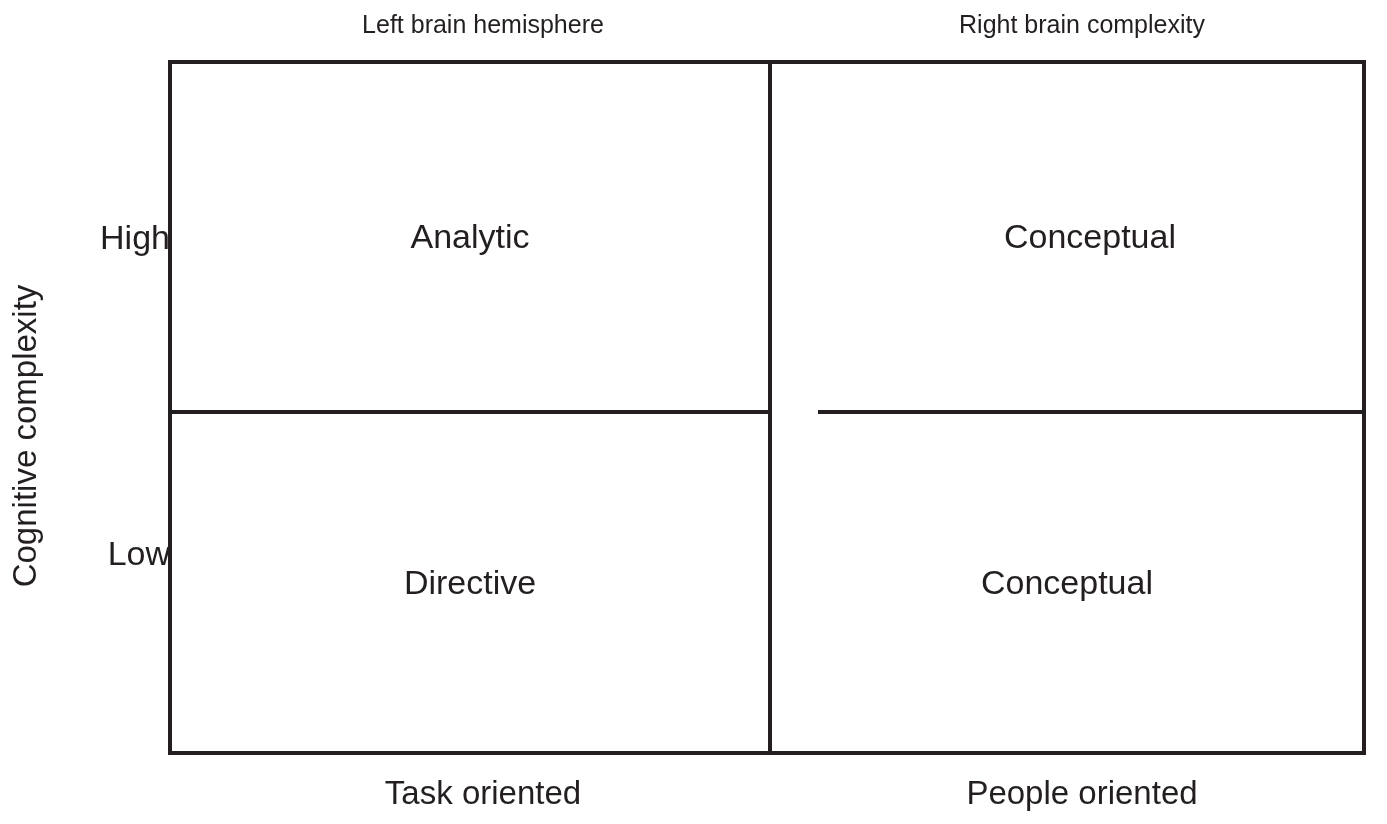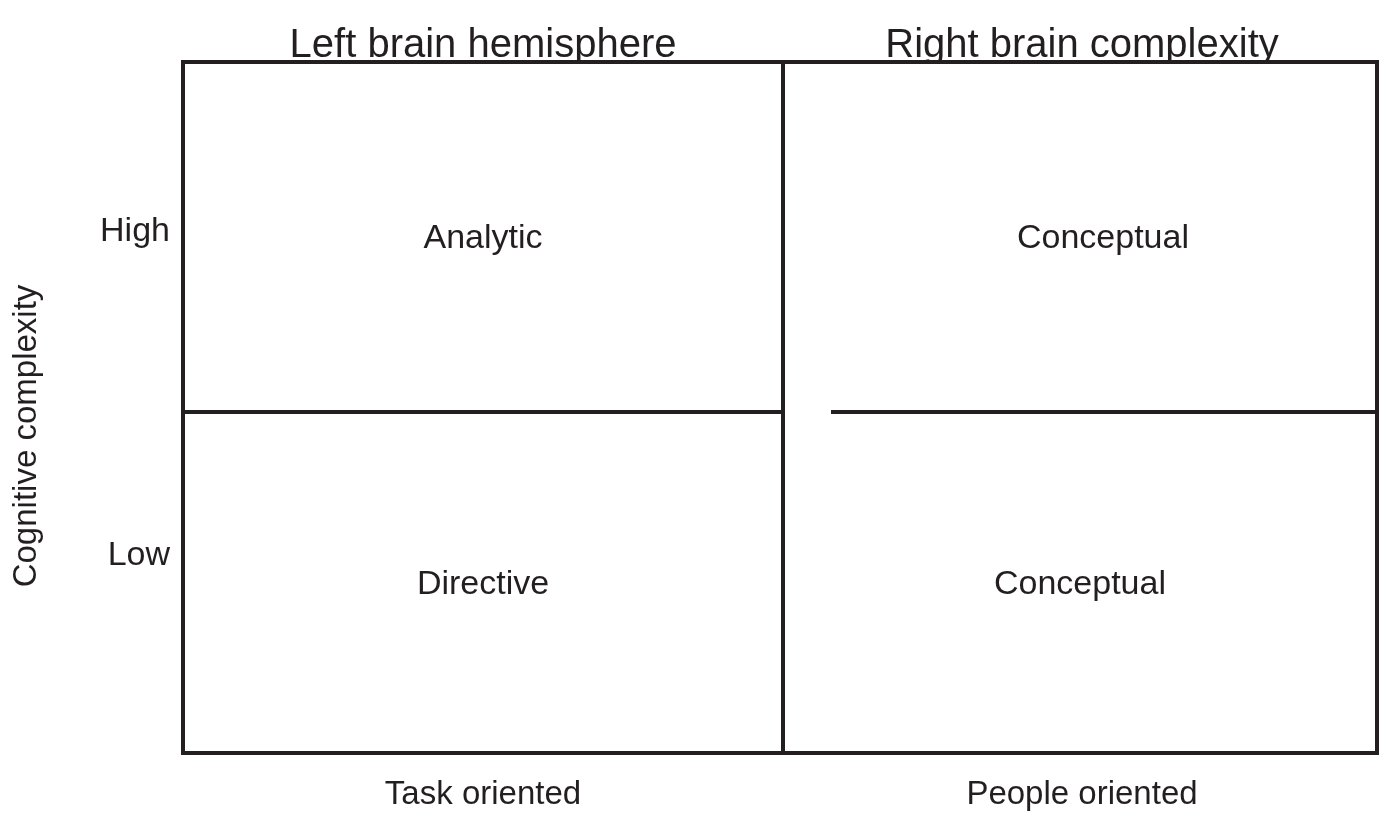--- a/index.html
+++ b/index.html
@@ -18,35 +18,35 @@
 
   .canvas {
     position: relative;
     width: 1387px;
     height: 824px;
   }
 
   
   .col-header {
     position: absolute;
-    top: 23px;
+    top: 4px;
     height: 44px;
     line-height: 40px;
-    font-size: 40px;
+    font-size: 25px;
     text-align: center;
     white-space: nowrap;
     color: #231f20;
   }
   .col-header-left  { left: 183px; width: 600px; }
   .col-header-right { left: 783px; width: 598px; }
 
   
   .matrix {
     position: absolute;
-    left: 181px;
+    left: 168px;
     top: 60px;
     width: 1198px;
     height: 695px;
     box-sizing: border-box;
     border: 4px solid #231f20;
     display: grid;
     grid-template-columns: 600px 1fr;
     grid-template-rows: 350px 1fr;
   }
   .cell {
@@ -75,21 +75,21 @@
   .row-label {
     position: absolute;
     right: 1217px; 
     width: 160px;
     text-align: right;
     font-size: 34px;
     line-height: 1;
     white-space: nowrap;
     color: #231f20;
   }
-  .row-label-high { top: 212px; text-align: right; }
+  .row-label-high { top: 220px; text-align: right; }
   .row-label-low  { top: 536px; }
 
   
   .y-axis-title {
     position: absolute;
     left: 0px;
     top: 0px;
     width: 824px;
     height: 50px;
     transform: rotate(-90deg);

